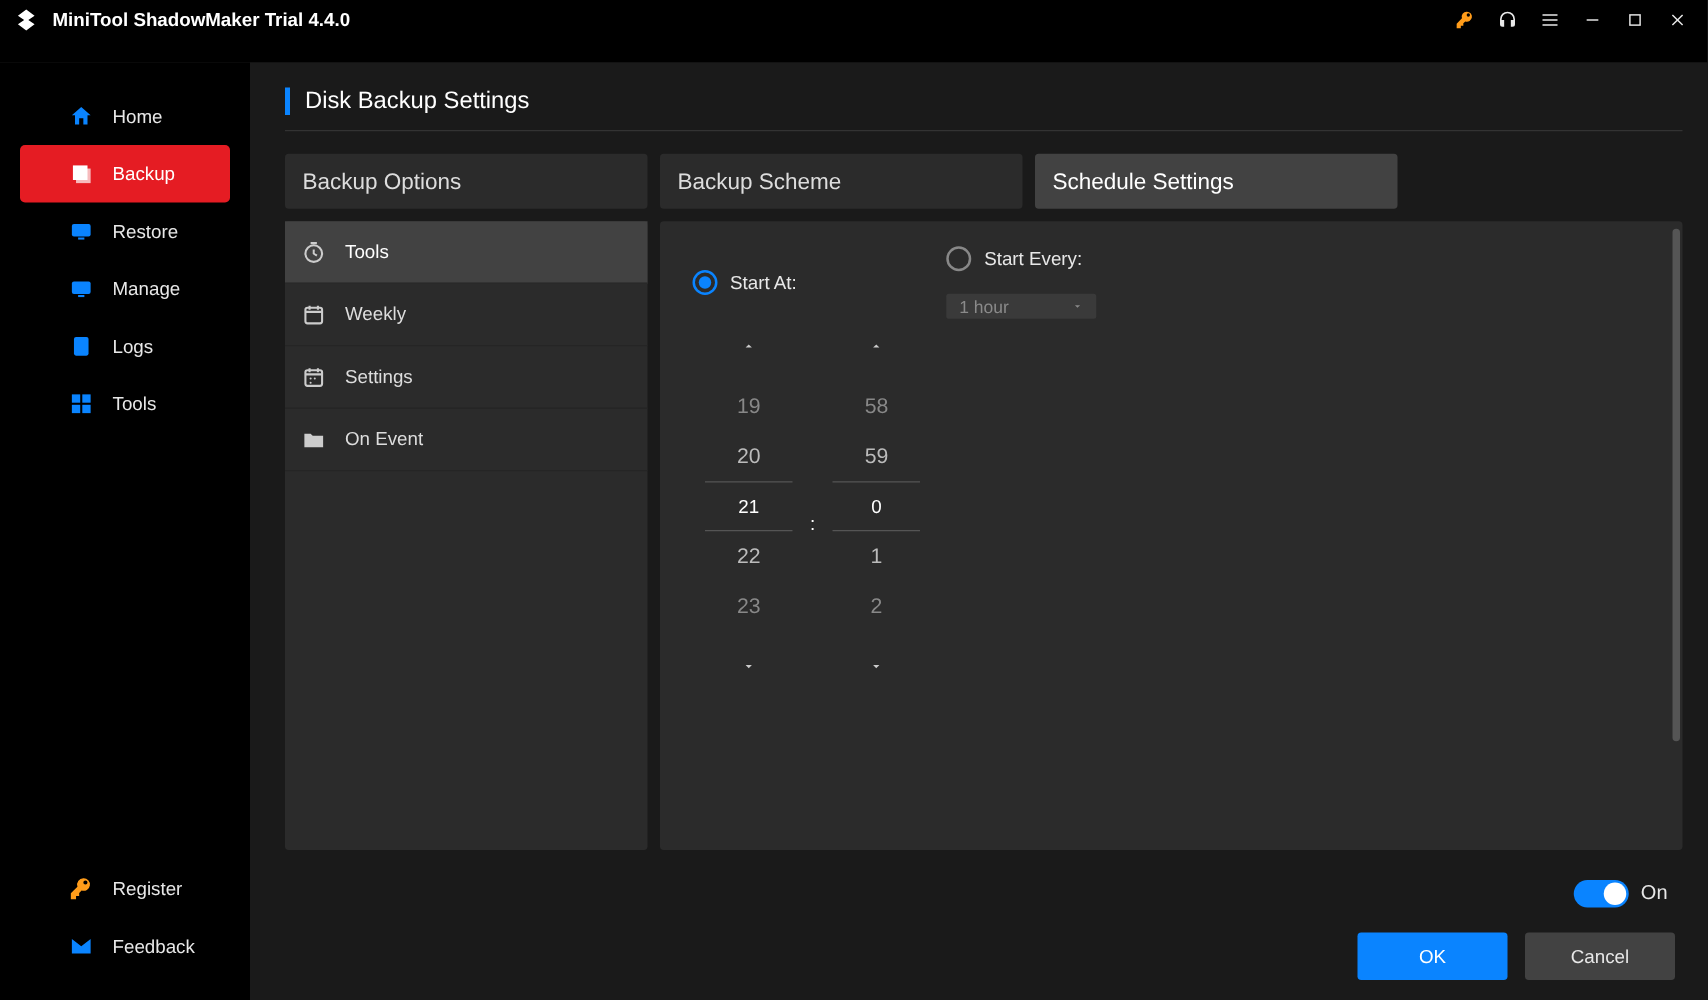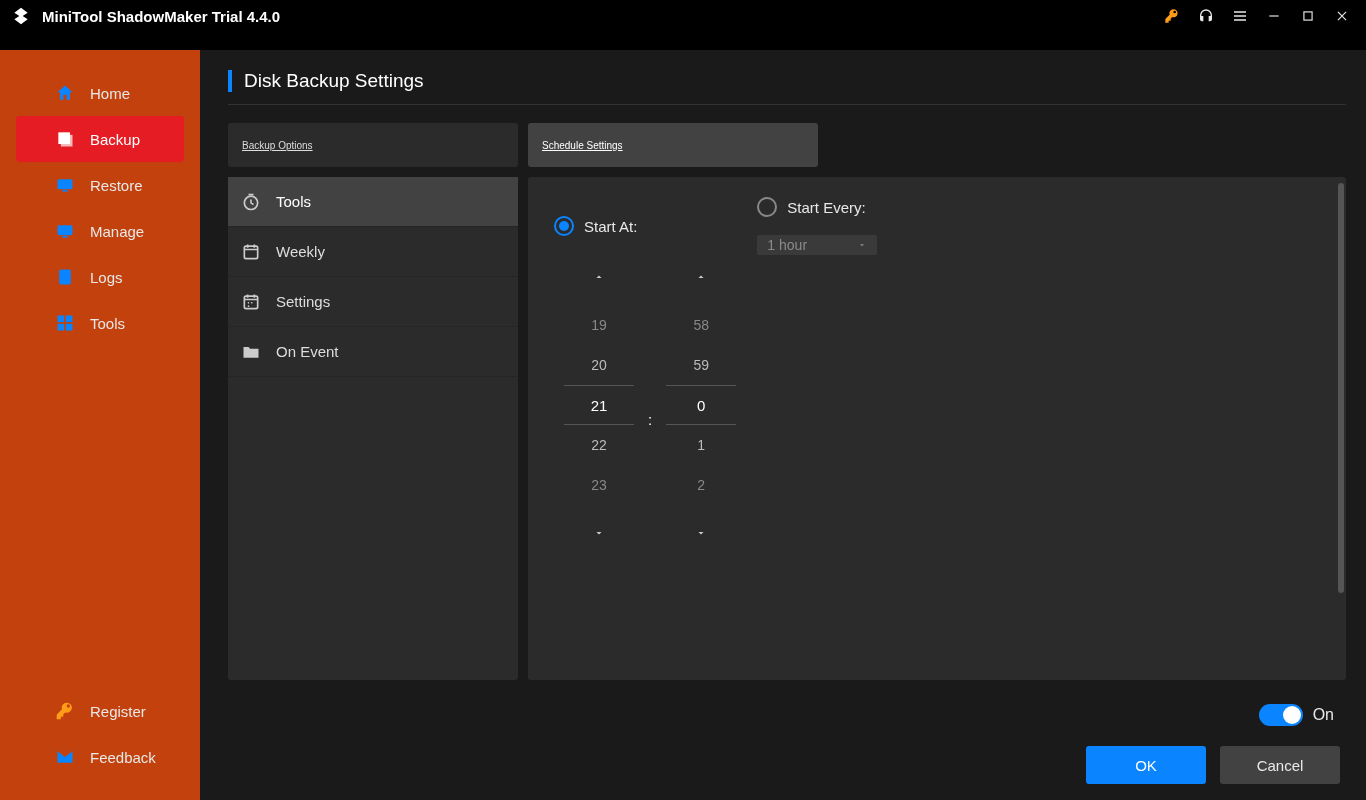--- a/index.html
+++ b/index.html
@@ -8,40 +8,40 @@
 
 .titlebar { height:50px; background:#000; display:flex; align-items:center; padding:0 10px 18px 10px; }
 .titlebar .logo { width:22px; height:22px; margin-right:10px; display:flex; align-items:center; justify-content:center;}
 .titlebar .title { font-size:15px; font-weight:600; color:#fff; }
 .titlebar .spacer { flex:1; }
 .titlebar .tbtn { width:28px; height:28px; display:flex; align-items:center; justify-content:center; color:#e8e8e8; cursor:pointer; margin-left:6px;}
 .titlebar .tbtn.key { color:#ff9c1a; }
 
 
 .app { display:flex; height:750px; background:#1a1a1a;}
-.sidebar { width:200px; background:#c2410c; display:flex; flex-direction:column; padding-top:20px;}
+.sidebar { width:200px; background:#000000; display:flex; flex-direction:column; padding-top:20px;}
 .sidebar .nav { flex:1; }
 .sidebar .bottom { padding-bottom:20px;}
 .nav-item { height:46px; display:flex; align-items:center; padding-left:38px; cursor:pointer; font-size:15px; color:#e8e8e8; margin:0 16px; border-radius:4px;}
 .nav-item .icon { width:22px; height:22px; margin-right:14px; display:flex; align-items:center; justify-content:center; color:#0a84ff;}
 .nav-item.active { background:#e51c23; color:#fff; }
 .nav-item.active .icon { color:#fff;}
 .nav-item.bottom-item .icon.register { color:#ff9c1a; }
 .nav-item.bottom-item { margin:0 16px; }
 .nav-item.bottom-item.feedback .icon{ color:#0a84ff;}
 
 
 .content { flex:1; padding:20px 20px 10px 28px; display:flex; flex-direction:column;}
 .page-title-wrap { display:flex; align-items:center; margin-bottom:18px; border-bottom:1px solid #333; padding-bottom:12px;}
 .page-title-wrap .bar { width:4px; height:22px; background:#0a84ff; margin-right:12px;}
 .page-title { font-size:19px; color:#fff;}
 
 
 .tabs { display:flex; gap:10px; margin-bottom:10px;}
-.tab { flex:0 0 290px; background:#2b2b2b; height:44px; display:flex; align-items:center; padding-left:14px; font-size:10px; color:#ddd; border-radius:3px; cursor:pointer;text-decoration:underline;}
+.tab { flex:0 0 290px; background:#2b2b2b; height:44px; display:flex; align-items:center; padding-left:14px; font-size:18px; color:#ddd; border-radius:3px; cursor:pointer;}
 .tab.active { background:#424242; color:#fff;}
 
 
 .panes { display:flex; gap:10px; flex:1; min-height:0;}
 .freq-pane { width:290px; background:#2b2b2b; border-radius:3px;}
 .freq-item { height:50px; display:flex; align-items:center; padding-left:12px; font-size:15px; border-bottom:1px solid #252525; cursor:pointer; color:#ddd;}
 .freq-item.active { background:#424242; color:#fff;}
 .freq-item .icon { width:22px; height:22px; margin-right:14px; display:flex; align-items:center; justify-content:center; color:#ccc;}
 
 .config-pane { flex:1; background:#2b2b2b; border-radius:3px; padding:20px 26px; position:relative;}
@@ -54,21 +54,21 @@
 .radio.selected::after { content:""; width:10px; height:10px; background:#0a84ff; border-radius:50%;}
 .radio-label { font-size:15px;}
 
 .start-every-wrap { position:relative;}
 .every-select2 { width:120px; height:20px; background:#3a3a3a; color:#8a8a8a; display:flex; align-items:center; padding:0 10px; font-size:14px; border-radius:2px; justify-content:space-between; margin-top:18px; margin-left:0;}
 
 
 .spinner-area { margin-top:24px; display:flex; align-items:center;}
 .spinner-col { width:90px; display:flex; flex-direction:column; align-items:center;}
 .chevron { height:24px; color:#ccc; display:flex; align-items:center; justify-content:center; cursor:pointer; font-size:14px; width:100%;}
-.spin-val { height:40px; display:flex; align-items:center; justify-content:center; color:#888; font-size:14px;}
+.spin-val { height:40px; display:flex; align-items:center; justify-content:center; color:#888; font-size:17px;}
 .spin-val.near { color:#bbb;}
 .spin-val.current { color:#fff; border-top:1px solid #555; border-bottom:1px solid #555; width:70px; font-size:15px;}
 .colon { color:#fff; font-size:15px; padding:0 4px; align-self:center; margin-top:0px;}
 
 
 .footer { height:70px; display:flex; align-items:center; justify-content:flex-end; gap:14px; padding-right:6px;}
 .toggle-wrap { display:flex; align-items:center; gap:10px; margin-right:6px;}
 .toggle { width:44px; height:22px; background:#0a84ff; border-radius:11px; position:relative; cursor:pointer;}
 .toggle::after { content:""; position:absolute; right:2px; top:2px; width:18px; height:18px; background:#fff; border-radius:50%;}
 .btn { width:120px; height:38px; border-radius:3px; font-size:15px; display:flex; align-items:center; justify-content:center; cursor:pointer;}
@@ -201,20 +201,23 @@
 
   <div class="content">
     <div class="page-title-wrap">
       <div class="bar"></div>
       <div class="page-title">Disk Backup Settings</div>
     </div>
 
     <div class="tabs">
       <div class="tab">
           <span>Backup Options</span>
+        </div>
+      <div class="tab">
+          <span>Backup Scheme</span>
         </div>
       <div class="tab active">
           <span>Schedule Settings</span>
         </div>
     </div>
 
     <div class="panes">
 
       <div class="freq-pane">
         <div class="freq-item active">

